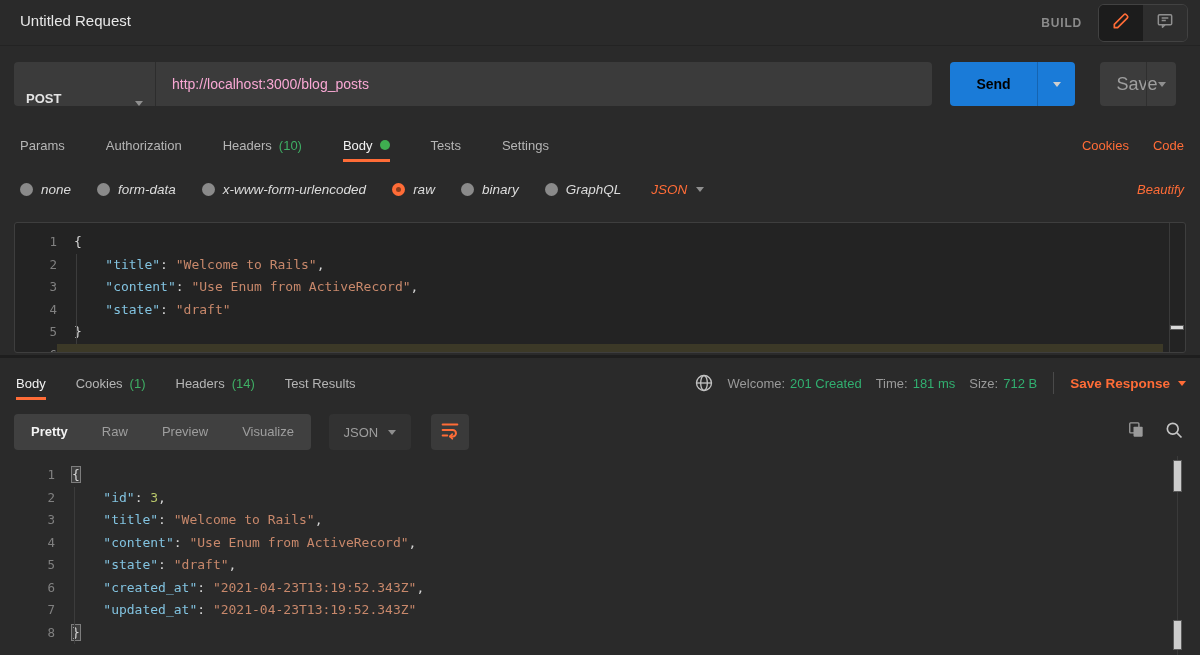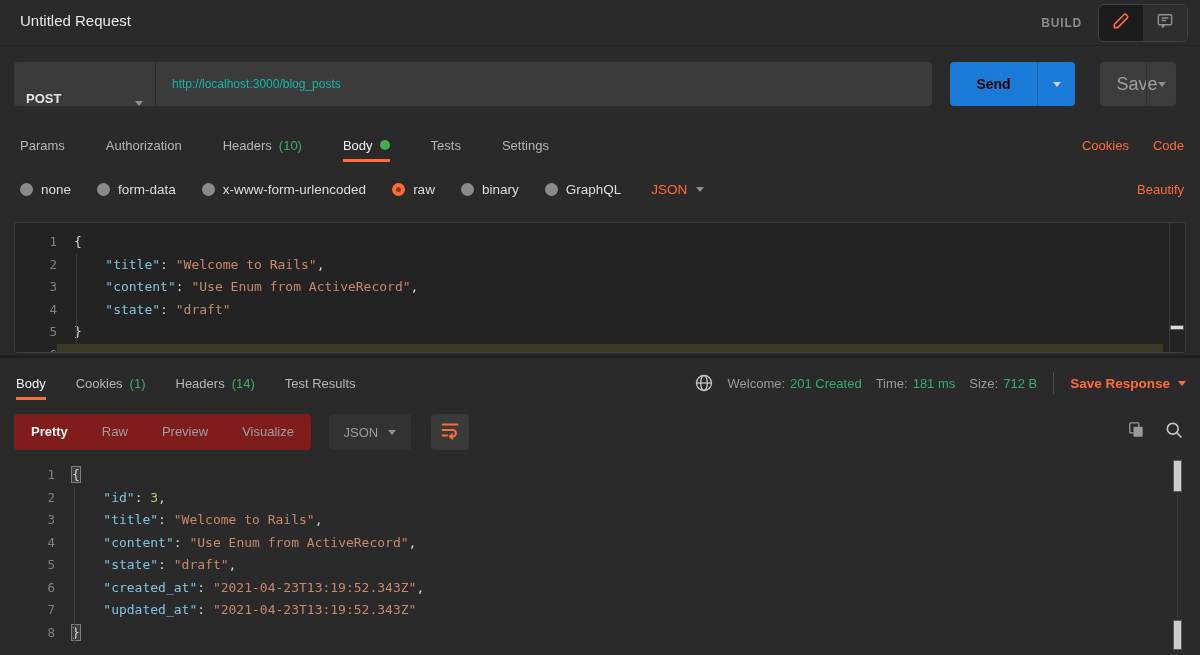--- a/index.html
+++ b/index.html
@@ -16,40 +16,40 @@
   .build-label { font-size:12px; color:#8b8b8b; letter-spacing:0.8px; font-weight:600; }
   .icon-toggle { display:flex; border:1px solid #424242; border-radius:6px; overflow:hidden; height:38px; }
   .icon-toggle .seg { width:44px; height:100%; display:flex; align-items:center; justify-content:center; cursor:pointer; }
   .seg.sel { background:#1c1c1c; }
   .seg.unsel { background:#2e2e2e; }
   
   .method-url { position:absolute; left:14px; top:62px; width:918px; height:44px; background:#3b3b3b; border-radius:4px; display:flex; align-items:center; }
   .method { width:141px; height:100%; display:flex; align-items:flex-end; padding:0 12px; cursor:pointer; }
   .method-label { font-size:13px; font-weight:700; color:#e4e4e4; flex:1; }
   .divider-v { width:1px; height:100%; background:#2d2d2d; }
-  .url-text { padding-left:16px; font-size:12px; color:#14b8a6; }
+  .url-text { padding-left:16px; font-size:14px; color:#f9a8d4; }
   .send-btn { position:absolute; left:950px; top:62px; width:125px; height:44px; border-radius:4px; background:#1a7bd8; display:flex; overflow:hidden; cursor:pointer; }
   .send-main { width:87px; display:flex; align-items:center; justify-content:center; color:#000000; font-size:14px; font-weight:600; }
   .send-caret { flex:1; display:flex; align-items:center; justify-content:center; border-left:1px solid rgba(0,0,0,0.18); }
   .save-btn { position:absolute; left:1100px; top:62px; width:76px; height:44px; border-radius:4px; background:#3c3c3c; display:flex; overflow:hidden; cursor:pointer; }
   .save-main { width:46px; display:flex; align-items:center; justify-content:center; color:#9e9e9e; font-size:18px;padding-left:28px; }
   .save-caret { flex:1; display:flex; align-items:center; justify-content:center; border-left:1px solid #2f2f2f; }
   .caret { width:0; height:0; border-left:4.5px solid transparent; border-right:4.5px solid transparent; border-top:5.5px solid #cfcfcf; }
   .caret.gray { border-top-color:#8f8f8f; }
   .caret.orange { border-top-color:#ff6c37; }
   
   .req-tabs { position:absolute; left:0; top:128px; width:1200px; height:34px; display:flex; align-items:stretch; padding-left:20px; }
   .tab { display:flex; align-items:center; gap:7px; margin-right:41px; font-size:13px; color:#b5b5b5; cursor:pointer; border-bottom:3px solid transparent; padding-top:3px; }
   .tab.active { color:#f2f2f2; border-bottom-color:#ff6c37; }
   .tab .count { color:#3fae64; }
   .green-dot { width:10px; height:10px; border-radius:50%; background:#3fae50; }
   .tabs-right { position:absolute; right:16px; top:0; height:34px; display:flex; align-items:center; gap:24px; }
   .link-orange { color:#ff6c37; font-size:13px; cursor:pointer; }
   
-  .bodytype-row { position:absolute; left:0; top:172px; width:1200px; height:34px; display:flex; align-items:center; padding-left:20px; }
+  .bodytype-row { position:absolute; left:0; top:172px; width:1200px; height:34px; display:flex; align-items:center; padding-left:20px;font-style:italic; }
   .radio-opt { display:flex; align-items:center; gap:8px; margin-right:26px; cursor:pointer; font-size:13.5px; color:#dcdcdc; }
   .radio-dot { width:13px; height:13px; border-radius:50%; background:#8a8a8a; position:relative; }
   .radio-dot.selected { background:#ff6c37; }
   .radio-dot.selected::after { content:''; position:absolute; left:4px; top:4px; width:5px; height:5px; border-radius:50%; background:#8a3c1c; }
   .lang-select { display:flex; align-items:center; gap:9px; margin-left:4px; cursor:pointer; }
   .lang-select .lbl { color:#ff6c37; font-size:13.5px; }
   .beautify { position:absolute; right:16px;margin-left:36px; }
   
   .editor { font-family:"DejaVu Sans Mono", monospace; font-size:13px; }
   .code-line { display:flex; height:22.5px; line-height:22.5px; white-space:pre; }
@@ -81,21 +81,21 @@
   .resp-tabs { position:absolute; left:0; top:366px; width:1200px; height:34px; display:flex; align-items:stretch; padding-left:16px; }
   .resp-tabs .tab { margin-right:30px; }
   .resp-meta { position:absolute; right:14px; top:0; height:34px; display:flex; align-items:center; gap:14px; font-size:13px; }
   .meta-pair { display:flex; gap:5px; }
   .meta-label { color:#9a9a9a; }
   .meta-value { color:#31af70; }
   .meta-div { width:1px; height:22px; background:#4a4a4a; margin:0 2px; }
   .save-response { display:flex; align-items:center; gap:8px; color:#ff6c37; font-weight:600; font-size:13.5px; cursor:pointer; }
   
   .resp-toolbar { position:absolute; left:0; top:414px; width:1200px; height:36px; display:flex; align-items:center; padding-left:14px; }
-  .view-group { display:flex; height:36px; background:#7f1d1d; border-radius:4px; align-items:center; }
+  .view-group { display:flex; height:36px; background:#404040; border-radius:4px; align-items:center; }
   .view-tab { padding:0 17px; font-size:13px; color:#9e9e9e; cursor:pointer; line-height:36px; }
   .view-tab.active { color:#f2f2f2; font-weight:600; }
   .fmt-select { margin-left:18px; width:82px; height:36px; background:#323232; border-radius:4px; display:flex; align-items:center; justify-content:center; gap:10px; color:#9e9e9e; font-size:13px; cursor:pointer; }
   .wrap-btn { margin-left:20px; width:38px; height:36px; background:#3a3a3a; border-radius:4px; display:flex; align-items:center; justify-content:center; cursor:pointer; }
   .toolbar-right { position:absolute; right:16px; top:0; height:36px; display:flex; align-items:center; gap:18px; }
   .icon-btn { cursor:pointer; display:flex; align-items:center; }
 </style>
 </head>
 <body>
 

